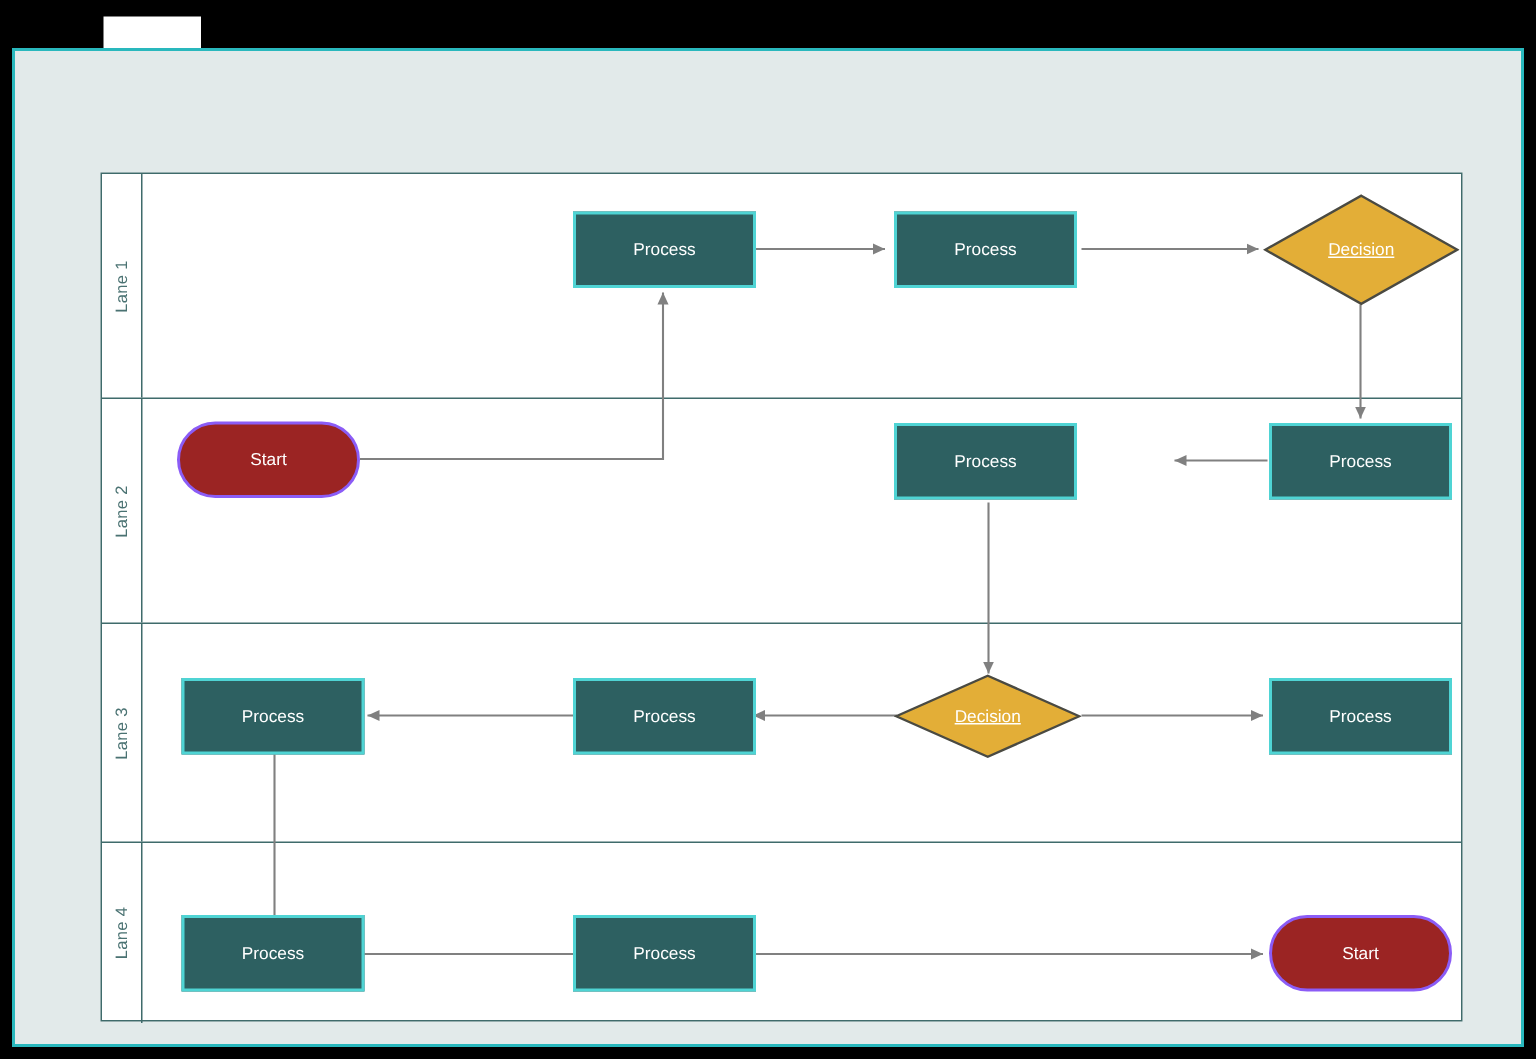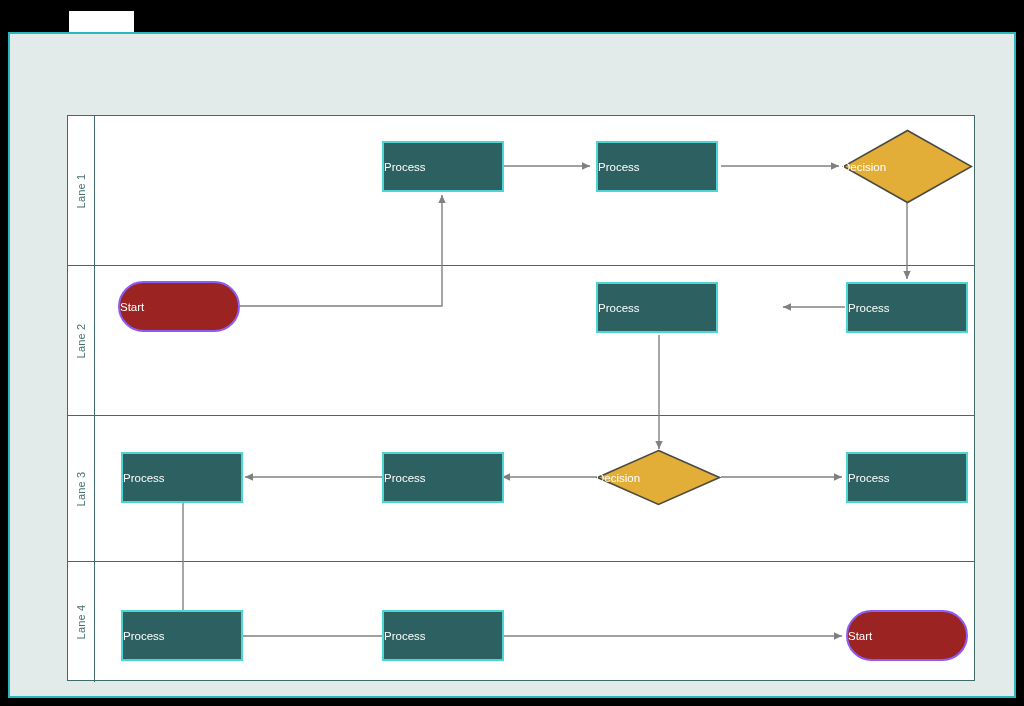--- a/index.html
+++ b/index.html
@@ -80,21 +80,21 @@
     font-size: 11px;
     color: #4a7272;
     letter-spacing: 0.2px;
   }
 
   
   .node {
     position: absolute;
     display: flex;
     align-items: center;
-    justify-content: flex-start;
+    justify-content: center;
     box-sizing: border-box;
     color: #ffffff;
     font-size: 11.5px;
     text-align: center;
     z-index: 3;
   }
 
   .shape-process {
     background: #2d6061;
     border: 2px solid #4fd4d4;
@@ -111,20 +111,21 @@
     border: none;
   }
   .shape-decision .diamond-svg {
     position: absolute;
     left: 0; top: 0;
     width: 100%; height: 100%;
   }
   .shape-decision .diamond-text {
     position: relative;
     z-index: 2;
+    text-decoration: underline;
   }
 
   
   #connectors {
     position: absolute;
     left: 0; top: 0;
     width: 908px;
     height: 566px;
     z-index: 2;
     pointer-events: none;

